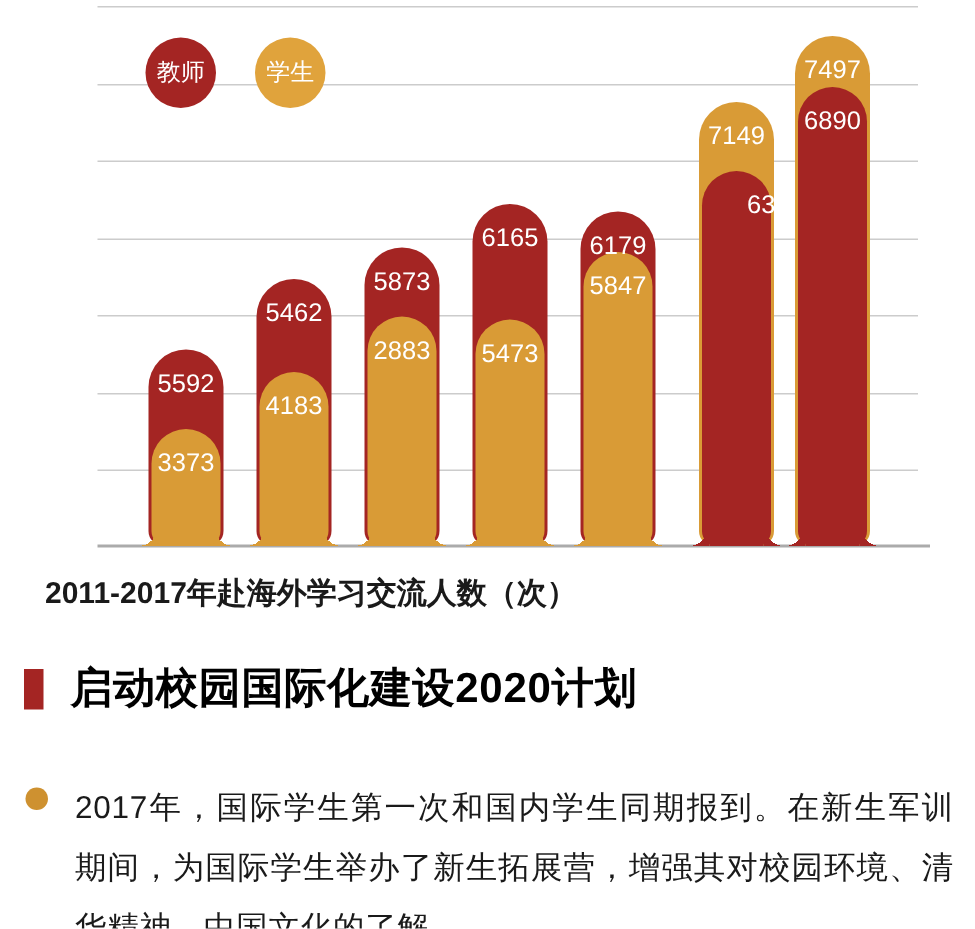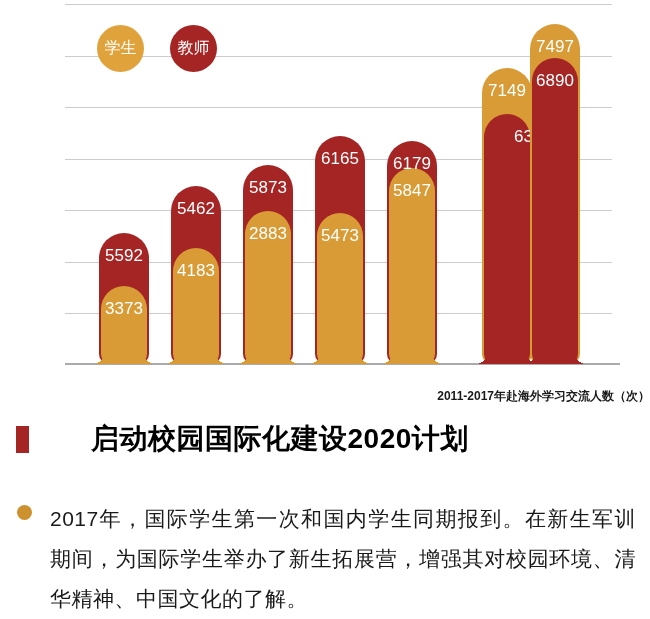--- a/index.html
+++ b/index.html
@@ -21,25 +21,25 @@
     position:absolute;left:0;width:100%;text-align:center;
     color:#ffffff;font-size:17px;font-weight:500;letter-spacing:0px;
   }
   .legend{position:absolute;left:97px;top:25px;display:flex;gap:26px;align-items:center;}
   .legend-circle{
     width:47px;height:47px;border-radius:50%;display:flex;
     align-items:center;justify-content:center;color:#ffffff;font-size:16px;
   }
   
   .caption{
-    margin-top:9px;text-align:right;padding-left:30px;
-    font-size:12px;font-weight:700;color:#1a1a1a;line-height:22px;
+    margin-top:9px;text-align:left;padding-left:30px;
+    font-size:20px;font-weight:700;color:#1a1a1a;line-height:22px;
   }
   
-  .heading-row{margin-top:17px;display:flex;align-items:flex-end;gap:44px;}
+  .heading-row{margin-top:37px;display:flex;align-items:flex-end;}
   .heading-marker{width:13px;height:27px;margin-left:16px;flex:0 0 auto;}
   .heading-text{
     margin:0 0 0 18px;font-size:28px;font-weight:700;color:#000000;line-height:29px;
     letter-spacing:0.5px;
   }
   
   .bullet-row{margin-top:46px;display:flex;align-items:flex-start;}
   .bullet-dot{width:15px;height:15px;border-radius:50%;margin-left:17px;margin-top:6px;flex:0 0 auto;}
   .bullet-text{
     margin:0 10px 0 18px;width:586px;
@@ -90,41 +90,41 @@
           <div class="value-label" style="top: 149px;">6165</div>
           <div class="value-label" style="top: 226px;">5473</div>
         </div>
         <div class="bar-group" style="left: 387px;">
           <div class="capsule back" style="top: 141px; height: 223px; background: rgb(164, 37, 35);"></div>
           <div class="foot" style="background: radial-gradient(circle at 0px 0px, transparent 13px, rgb(217, 155, 54) 13px) left top / 14px 13px no-repeat, radial-gradient(circle at 100% 0px, transparent 13px, rgb(217, 155, 54) 13px) right top / 14px 13px no-repeat, linear-gradient(rgb(217, 155, 54), rgb(217, 155, 54)) center top / 36px 13px no-repeat;"></div>
           <div class="capsule front" style="top: 168px; height: 196px; background: rgb(217, 155, 54);"></div>
           <div class="value-label" style="top: 154px;">6179</div>
           <div class="value-label" style="top: 181px;">5847</div>
         </div>
-        <div class="bar-group" style="left: 482px;">
+        <div class="bar-group" style="left: 466px;">
           <div class="capsule back" style="top: 68px; height: 296px; background: rgb(217, 155, 54);"></div>
           <div class="foot" style="background: radial-gradient(circle at 0px 0px, transparent 13px, rgb(164, 37, 35) 13px) left top / 14px 13px no-repeat, radial-gradient(circle at 100% 0px, transparent 13px, rgb(164, 37, 35) 13px) right top / 14px 13px no-repeat, linear-gradient(rgb(164, 37, 35), rgb(164, 37, 35)) center top / 36px 13px no-repeat;"></div>
           <div class="capsule front" style="top: 114px; height: 250px; background: rgb(164, 37, 35);"></div>
           <div class="value-label" style="top: 81px;">7149</div>
           <div class="value-label" style="top: 127px; padding-left: 26px;">6398</div>
         </div>
         <div class="bar-group" style="left: 530px;">
           <div class="capsule back" style="top: 24px; height: 340px; background: rgb(217, 155, 54);"></div>
           <div class="foot" style="background: radial-gradient(circle at 0px 0px, transparent 13px, rgb(164, 37, 35) 13px) left top / 14px 13px no-repeat, radial-gradient(circle at 100% 0px, transparent 13px, rgb(164, 37, 35) 13px) right top / 14px 13px no-repeat, linear-gradient(rgb(164, 37, 35), rgb(164, 37, 35)) center top / 36px 13px no-repeat;"></div>
           <div class="capsule front" style="top: 58px; height: 306px; background: rgb(164, 37, 35);"></div>
           <div class="value-label" style="top: 37px;">7497</div>
           <div class="value-label" style="top: 71px;">6890</div>
         </div>
       </div>
     <div class="legend">
+      <div class="legend-circle" id="legend-teacher" style="background: rgb(164, 37, 35);">
+        <span>教师</span>
+      </div>
       <div class="legend-circle" id="legend-student" style="background: rgb(224, 163, 60);">
         <span>学生</span>
-      </div>
-      <div class="legend-circle" id="legend-teacher" style="background: rgb(164, 37, 35);">
-        <span>教师</span>
       </div>
     </div>
   </div>
 
   <div class="caption">2011-2017年赴海外学习交流人数（次）</div>
 
   <div class="heading-row">
     <span class="heading-marker" style="background: rgb(164, 37, 35);"></span>
     <h2 class="heading-text">启动校园国际化建设2020计划</h2>
   </div>

